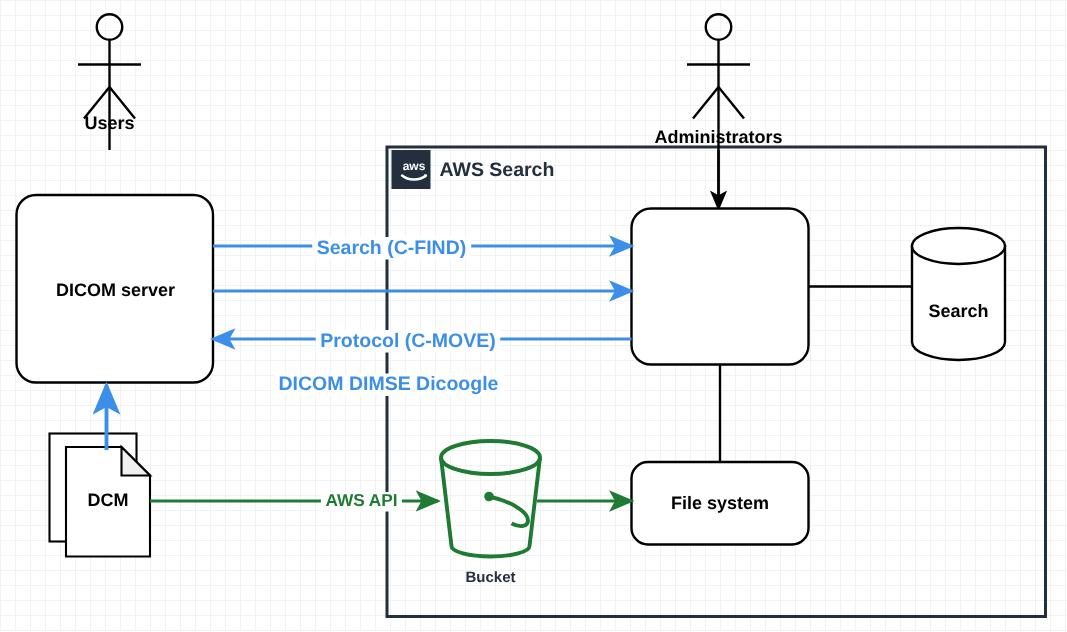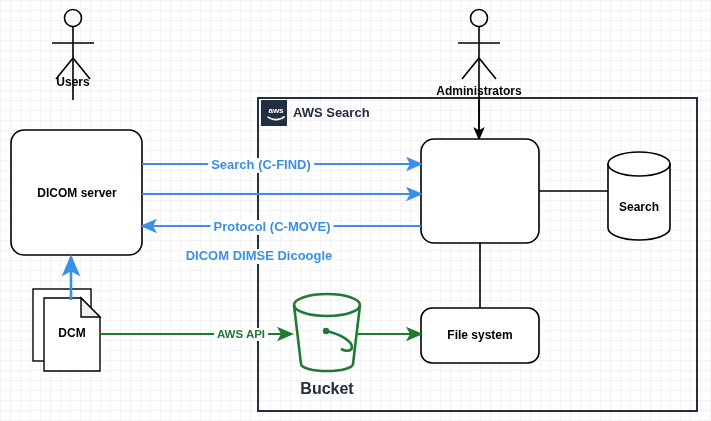--- a/index.html
+++ b/index.html
@@ -70,21 +70,21 @@
     position: absolute;
     width: 26px;
     height: 26px;
     background: #232f3e;
     display: flex;
     align-items: center;
     justify-content: flex-end;
   }
   .aws-badge svg { display: block; }
   .bucket-label {
-    font-size: 16px;
+    font-size: 10px;
     font-weight: bold;
     color: #232f3e;
   }
 </style>
 </head>
 <body>
 
 <div id="canvas">
 
   <svg class="svg-layer" viewBox="0 0 711 421" xmlns="http://www.w3.org/2000/svg">

